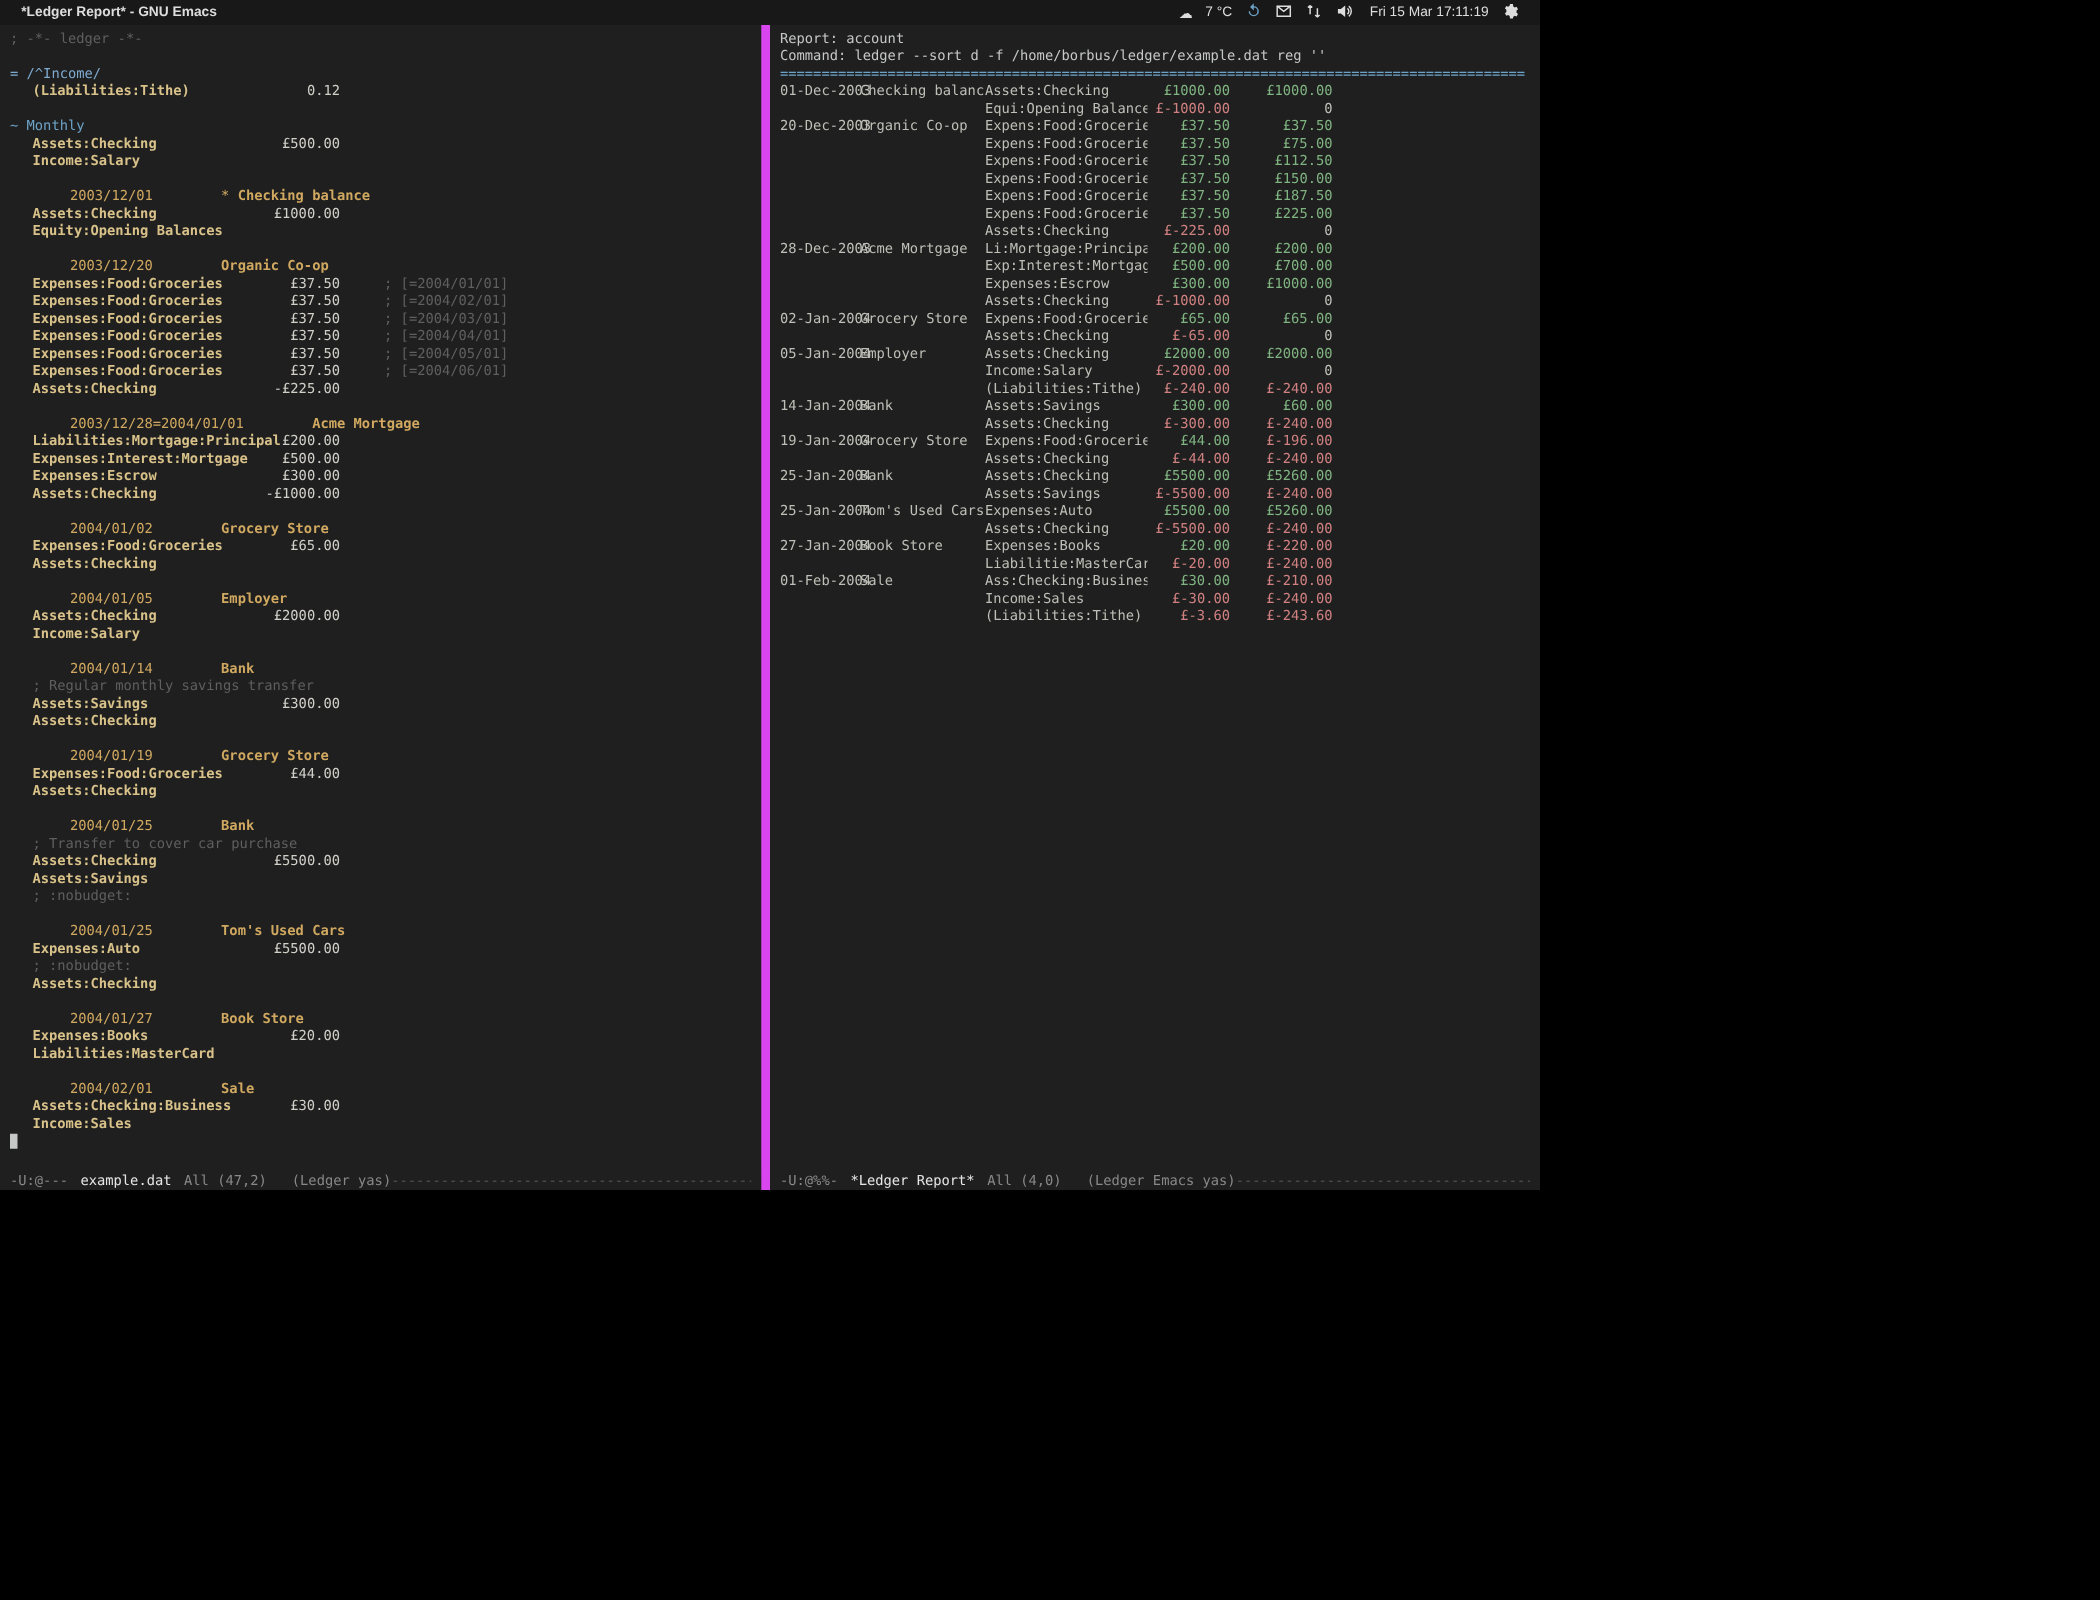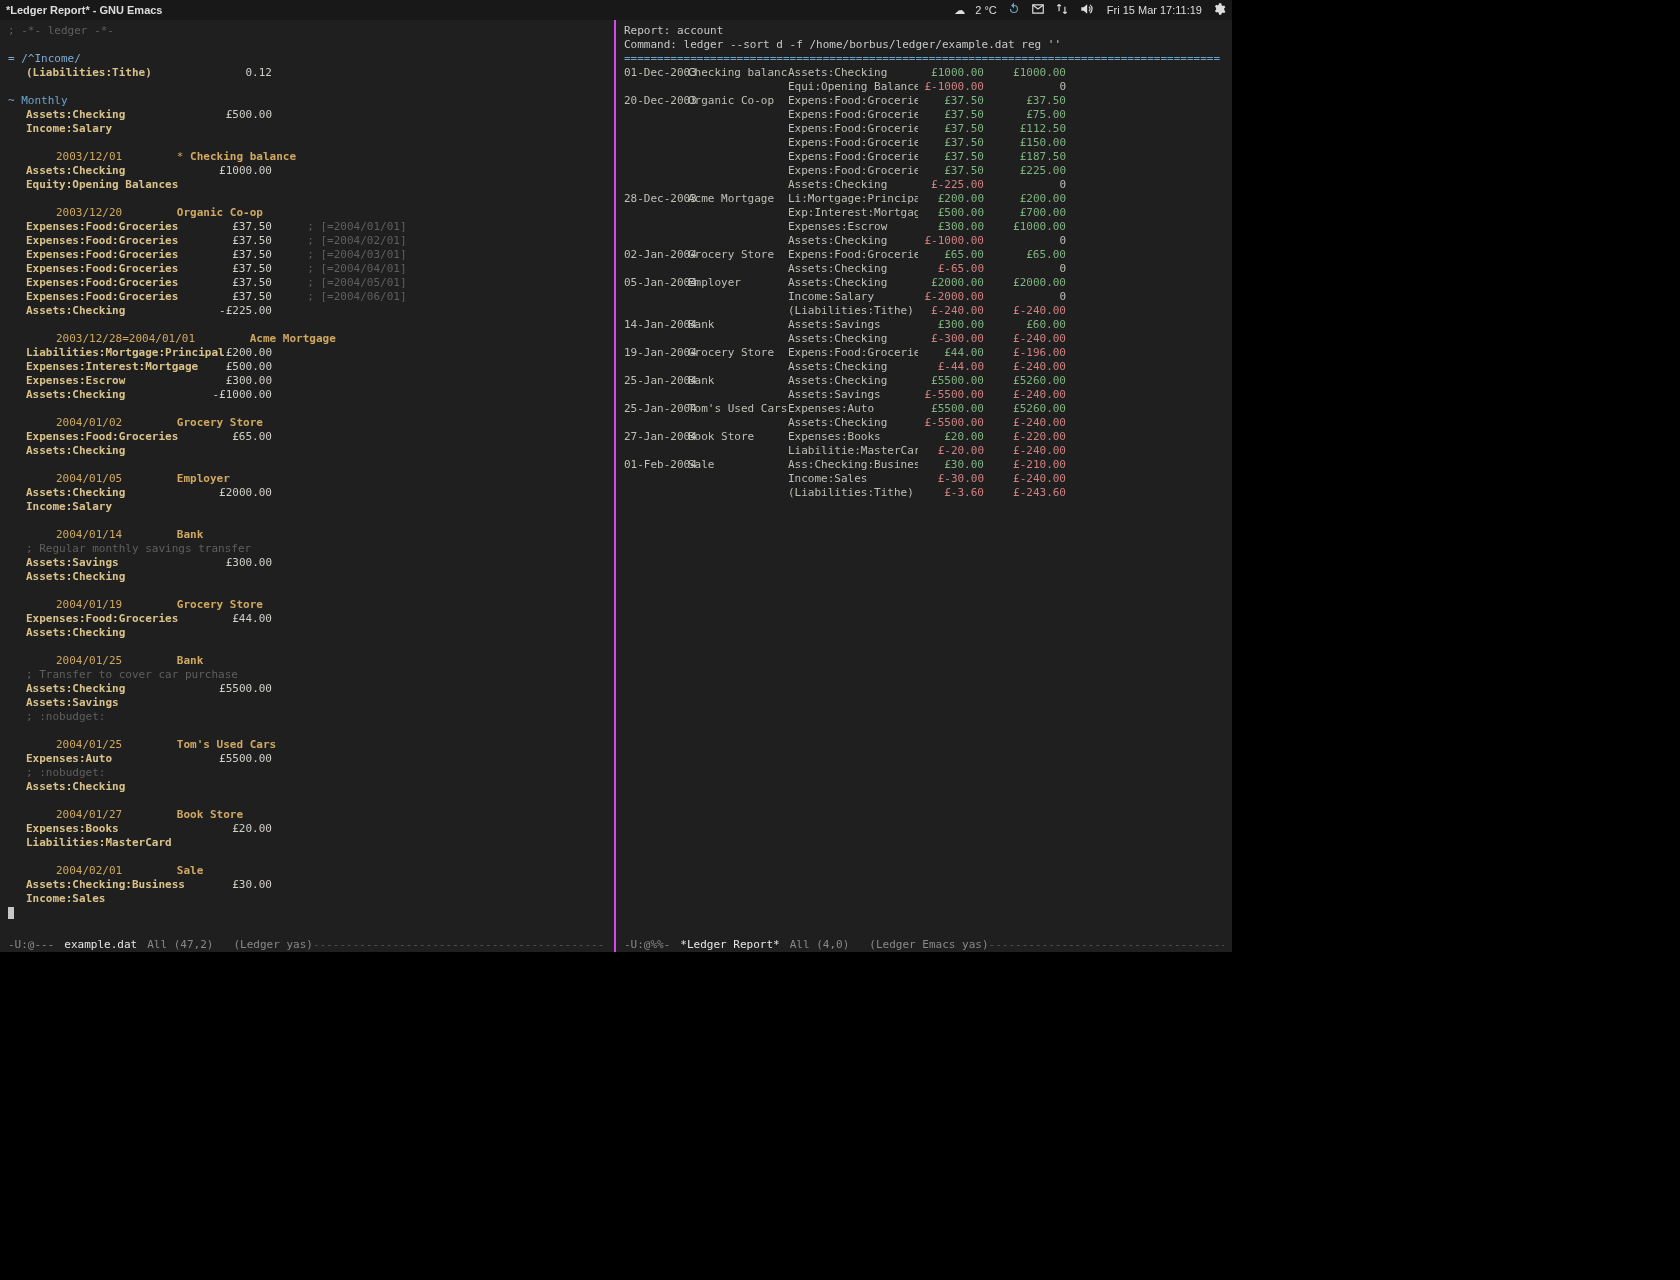--- a/index.html
+++ b/index.html
@@ -10,21 +10,21 @@
     color: #c5c8c6;
     width: 1232px;
     height: 952px;
     overflow: hidden;
   }
   .topbar {
     height: 20px;
     background: #181818;
     display: flex;
     align-items: center;
-    padding: 0 6px;
+    padding: 0 17px;
     font-family: sans-serif;
     font-size: 11px;
     color: #ddd;
   }
   .topbar .title { font-weight: bold; }
   .topbar .spacer { flex: 1; }
   .topbar .tray { display: flex; align-items: center; gap: 10px; }
   .topbar .tray svg { width: 14px; height: 14px; fill: #ddd; }
   .topbar .clock { margin-left: 4px; }
   .topbar .gear svg { width: 14px; height: 14px; fill: #ddd; }
@@ -32,21 +32,21 @@
     display: flex;
     height: calc(100% - 20px);
     background: #1f1f1f;
   }
   .pane {
     width: 50%;
     display: flex;
     flex-direction: column;
     overflow: hidden;
   }
-  .pane.left { border-right: 2px solid #d946ef; }
+  .pane.left { border-right: 7px solid #d946ef; }
   .content {
     flex: 1;
     padding: 4px 8px 4px 8px;
     white-space: pre;
     line-height: 14px;
     overflow: hidden;
   }
   .modeline {
     height: 16px;
     background: #1f1f1f;
@@ -91,21 +91,21 @@
   }
 </style>
 </head>
 <body>
 
 <div class="topbar">
   <span class="title">*Ledger Report* - GNU Emacs</span>
   <span class="spacer"></span>
   <span class="tray">
     <span>☁</span>
-    <span>2 °C</span>
+    <span>7 °C</span>
     <span><svg viewBox="0 0 24 24">
           <path fill="#6da3c9" d="M12 4V1L7 6l5 5V7a5 5 0 1 1-5 5H5a7 7 0 1 0 7-7z"></path>
         </svg></span>
     <span><svg viewBox="0 0 24 24">
           <path d="M3 5h18v14H3z" fill="none" stroke="#ddd" stroke-width="2"></path>
           <path d="M3 5l9 7 9-7" fill="none" stroke="#ddd" stroke-width="2"></path>
         </svg></span>
     <span><svg viewBox="0 0 24 24">
           <path d="M7 4v12M7 4l-3 3M7 4l3 3M17 20V8M17 20l-3-3M17 20l3-3" stroke="#ddd" stroke-width="2" fill="none"></path>
         </svg></span>

